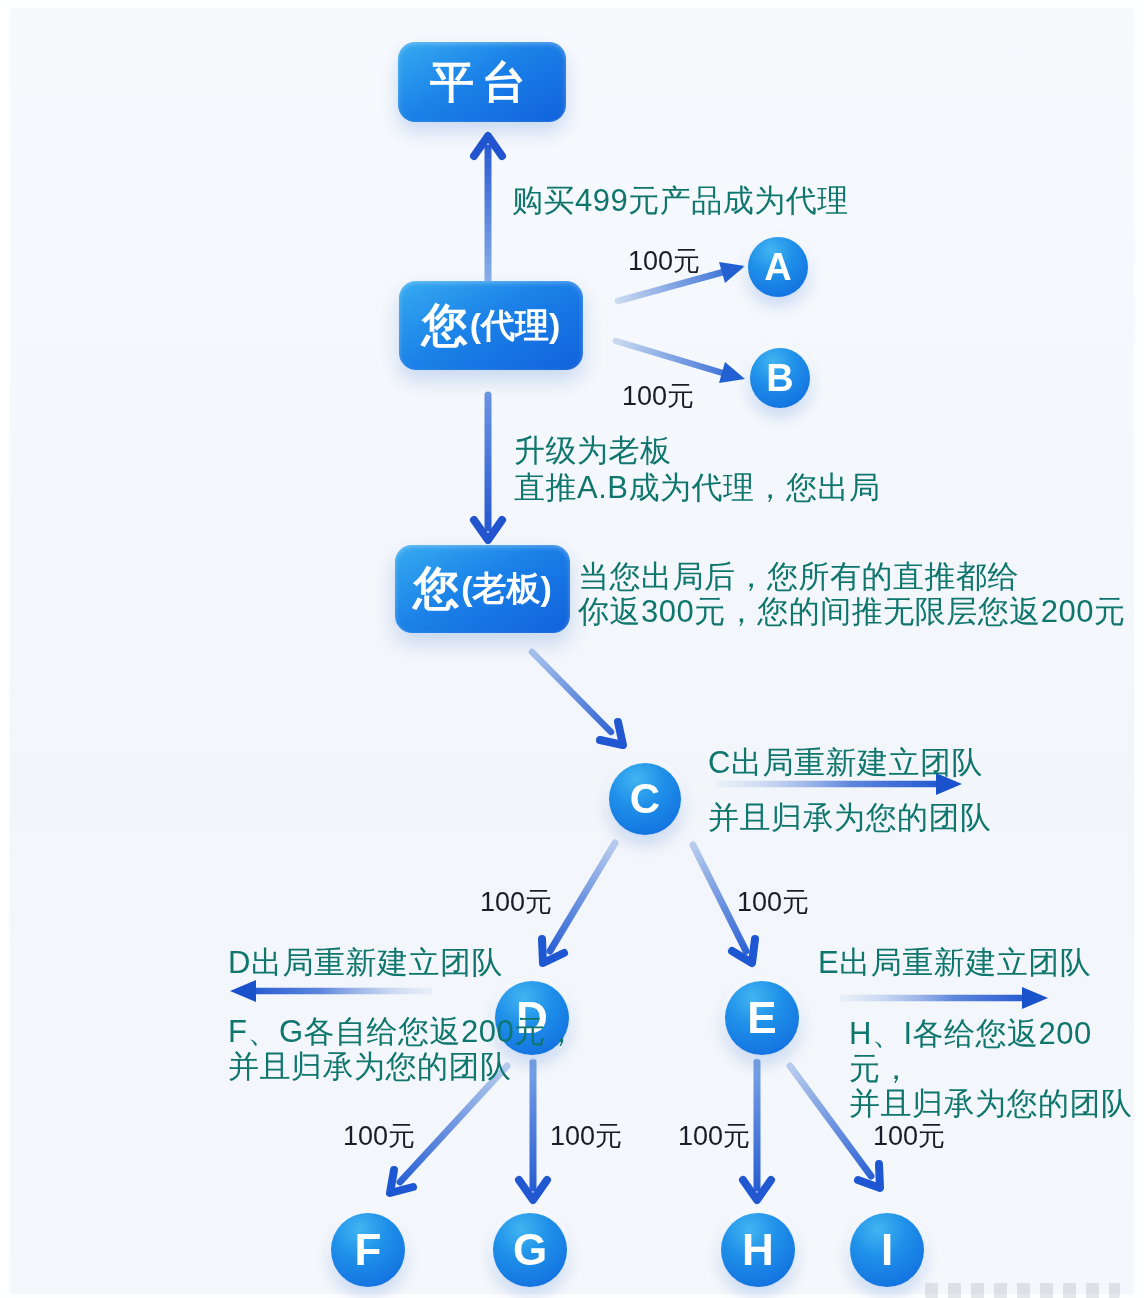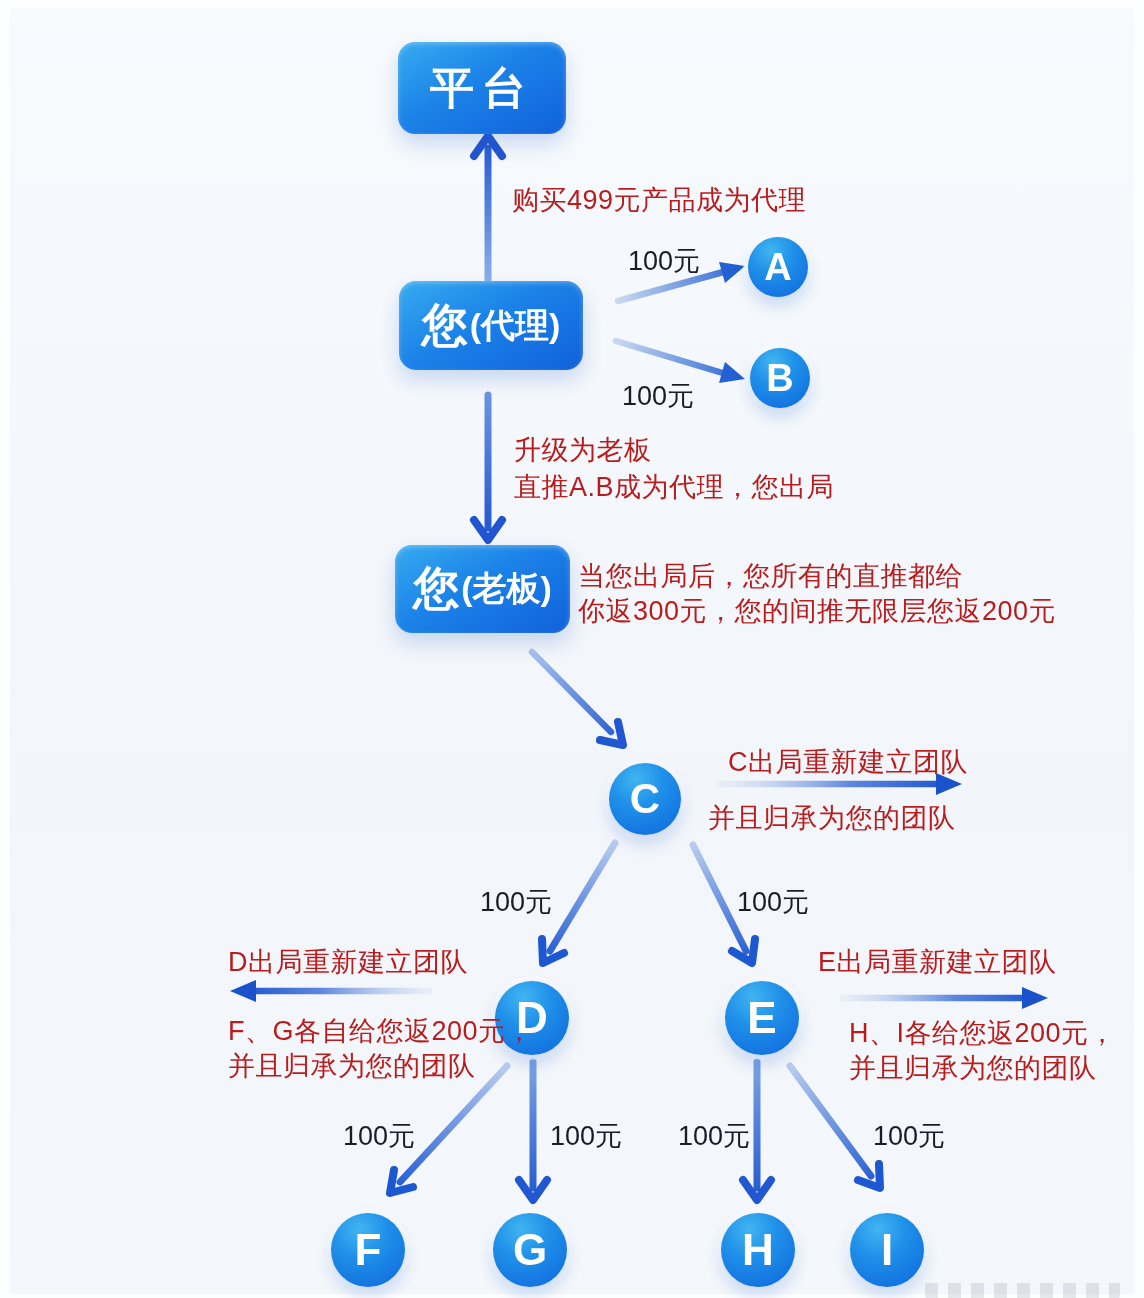--- a/index.html
+++ b/index.html
@@ -25,42 +25,42 @@
   .box-main{font-size:46px;}
   .box-sub{font-size:34px;margin-left:2px;}
   
   .circle{
     position:absolute;display:flex;align-items:center;justify-content:center;
     color:#fff;font-weight:bold;border-radius:50%;
     background:radial-gradient(circle at 38% 22%,#41b5f1 0%,#1f90e9 38%,#0e66dd 100%);
     box-shadow:0 8px 16px rgba(20,90,200,.22), 0 0 0 5px rgba(255,255,255,.45);
   }
   
-  .note{position:absolute;color:#b91c1c;font-size:27px;line-height:35px;letter-spacing:.5px;}
+  .note{position:absolute;color:#0f766e;font-size:31px;line-height:35px;letter-spacing:.5px;}
   .note span{display:block;}
   .fee{position:absolute;color:#1c1c28;font-size:27px;}
 
-  #box-platform{left:398px;top:42px;width:168px;height:92px;font-size:44px;letter-spacing:8px;}
+  #box-platform{left:398px;top:42px;width:168px;height:80px;font-size:44px;letter-spacing:8px;}
   #box-agent{left:399px;top:281px;width:184px;height:89px;}
   #box-boss{left:395px;top:545px;width:175px;height:88px;}
 
   #c-a{left:748px;top:237px;width:60px;height:60px;font-size:38px;}
   #c-b{left:750px;top:348px;width:60px;height:60px;font-size:38px;}
   #c-c{left:609px;top:763px;width:72px;height:72px;font-size:42px;}
   #c-d{left:495px;top:981px;width:74px;height:74px;font-size:44px;}
   #c-e{left:725px;top:981px;width:74px;height:74px;font-size:44px;}
   #c-f{left:331px;top:1213px;width:74px;height:74px;font-size:44px;}
   #c-g{left:493px;top:1213px;width:74px;height:74px;font-size:44px;}
   #c-h{left:721px;top:1213px;width:74px;height:74px;font-size:44px;}
   #c-i{left:850px;top:1213px;width:74px;height:74px;font-size:44px;}
 
   #note-buy{left:512px;top:183px;}
   #note-promote{left:514px;top:432px;line-height:37px;}
   #note-boss{left:578px;top:559px;}
-  #note-c-title{left:728px;top:745px;}
+  #note-c-title{left:708px;top:745px;}
   #note-c-sub{left:708px;top:801px;line-height:34px;}
   #note-d-title{left:228px;top:945px;}
   #note-d-sub{left:228px;top:1014px;}
   #note-e-title{left:818px;top:945px;}
   #note-e-sub{left:837px;top:1016px;margin-left:12px;}
 
   #fee-a{left:628px;top:243px;}
   #fee-b{left:622px;top:378px;}
   #fee-cd{left:480px;top:884px;}
   #fee-ce{left:737px;top:884px;}

